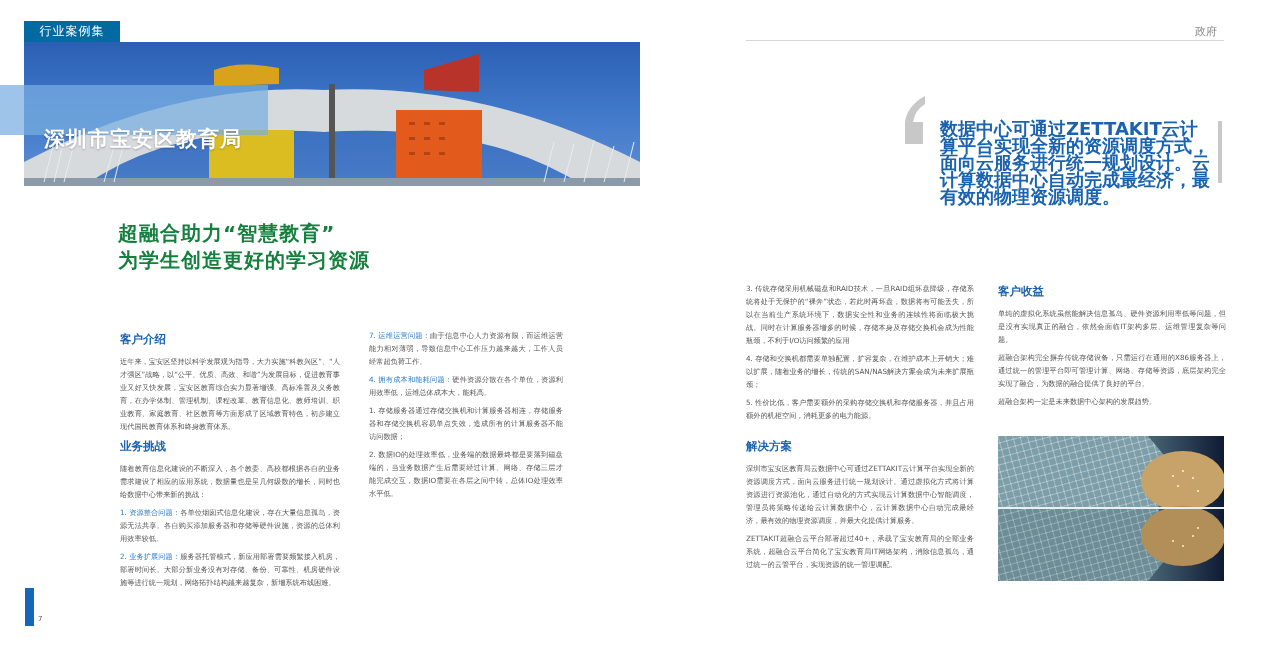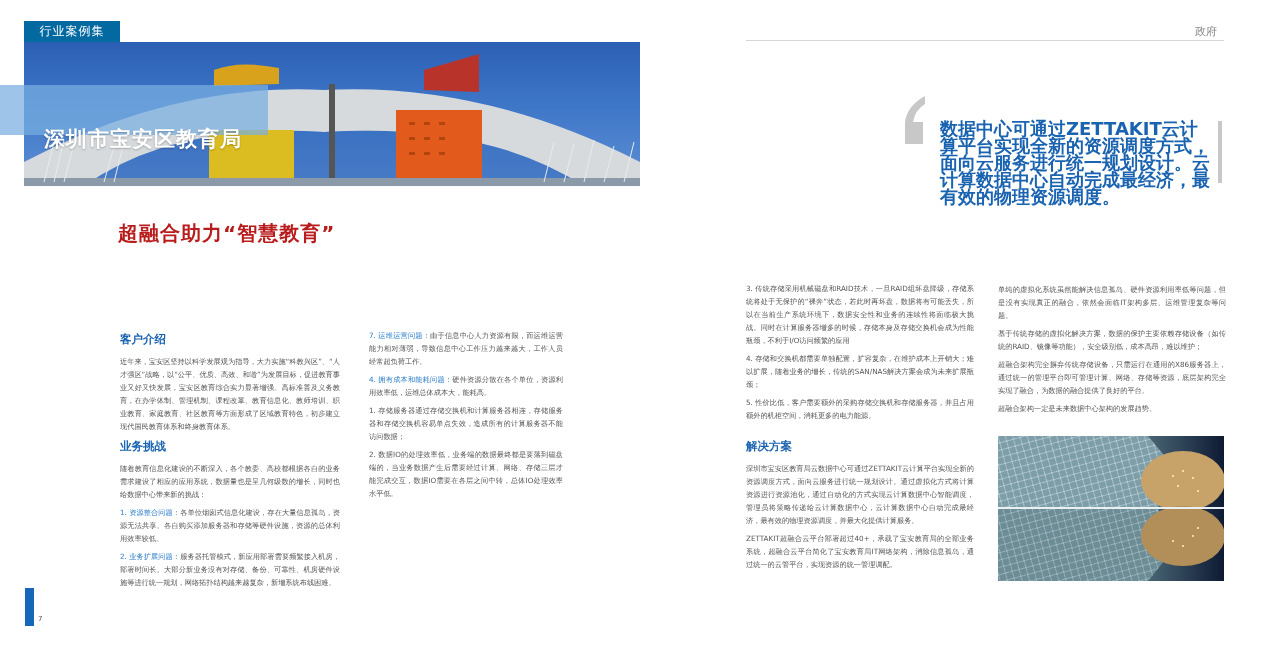--- a/index.html
+++ b/index.html
@@ -4,21 +4,21 @@
 <style>
   html,body{margin:0;padding:0;}
   body{width:1280px;height:647px;background:#fff;position:relative;overflow:hidden;font-family:"DejaVu Sans","Liberation Sans",sans-serif;color:#555;}
   .abs{position:absolute;}
   
   .category-tag{left:24px;top:21px;width:96px;height:21px;background:#0369a1;color:#fff;font-size:12px;line-height:21px;text-align:center;letter-spacing:1px;}
   .hero{left:24px;top:42px;width:616px;height:144px;overflow:hidden;background:linear-gradient(180deg,#2b5fb4 0%,#3f77c8 45%,#5d8fd4 100%);}
   .hero svg{position:absolute;left:0;top:0;}
   .hero-title-band{left:0;top:85px;width:268px;height:50px;background:rgba(120,175,225,0.72);}
   .hero-title{left:44px;top:97px;color:#fff;font-size:21px;font-weight:bold;letter-spacing:1px;white-space:nowrap;text-shadow:0 1px 2px rgba(0,0,0,0.25);margin-top:28px;}
-  .headline{left:118px;top:220px;color:#b91c1c;font-size:20px;font-weight:bold;line-height:27px;letter-spacing:1px;}
+  .headline{left:118px;top:220px;color:#15803d;font-size:20px;font-weight:bold;line-height:27px;letter-spacing:1px;}
   .col{font-size:7.2px;line-height:13px;color:#555;text-align:justify;}
   .col p{margin:0 0 5px 0;}
   .sec-h{color:#1a63b0;font-size:11.5px;font-weight:bold;margin:0 0 8px 0;line-height:16px;}
   .hl{color:#2a7cc8;}
   .col1{left:120px;top:331px;width:220px;}
   .col2{left:369px;top:329px;width:194px;}
   .page-bar{left:25px;top:588px;width:9px;height:38px;background:#1767b8;}
   .page-num{left:38px;top:615px;font-size:7px;color:#555;}
   
   .gov-label{left:1195px;top:24px;font-size:11px;color:#888;}
@@ -78,20 +78,21 @@
       <line x1="580" y1="140" x2="590" y2="104"></line>
         <line x1="600" y1="140" x2="610" y2="100"></line>
     </g>
   </svg>
 </div>
 <div class="abs hero-title-band"></div>
 <div class="abs hero-title">深圳市宝安区教育局</div>
 
 <div class="abs headline">
   <div>超融合助力“智慧教育”</div>
+  <div>为学生创造更好的学习资源</div>
 </div>
 
 <div class="abs col col1">
   <div class="sec-h">客户介绍</div>
   <p>近年来，宝安区坚持以科学发展观为指导，大力实施“科教兴区”、“人才强区”战略，以“公平、优质、高效、和谐”为发展目标，促进教育事业又好又快发展，宝安区教育综合实力显著增强。高标准普及义务教育，在办学体制、管理机制、课程改革、教育信息化、教师培训、职业教育、家庭教育、社区教育等方面形成了区域教育特色，初步建立现代国民教育体系和终身教育体系。</p>
   <div class="sec-h" style="margin-top:4px;">业务挑战</div>
   <p>随着教育信息化建设的不断深入，各个教委、高校都根据各自的业务需求建设了相应的应用系统，数据量也是呈几何级数的增长，同时也给数据中心带来新的挑战：</p>
   <p><span class="hl">1. 资源整合问题：</span><span>各单位烟囱式信息化建设，存在大量信息孤岛，资源无法共享。各自购买添加服务器和存储等硬件设施，资源的总体利用效率较低。</span></p>
   <p><span class="hl">2. 业务扩展问题：</span><span>服务器托管模式，新应用部署需要频繁接入机房，部署时间长。大部分新业务没有对存储、备份、可靠性、机房硬件设施等进行统一规划，网络拓扑结构越来越复杂，新增系统布线困难。</span></p>
 </div>
@@ -118,22 +119,22 @@
 <div class="abs col col3">
   <p>3. 传统存储采用机械磁盘和RAID技术，一旦RAID组坏盘降级，存储系统将处于无保护的“裸奔”状态，若此时再坏盘，数据将有可能丢失，所以在当前生产系统环境下，数据安全性和业务的连续性将面临极大挑战。同时在计算服务器增多的时候，存储本身及存储交换机会成为性能瓶颈，不利于I/O访问频繁的应用</p>
   <p>4. 存储和交换机都需要单独配置，扩容复杂，在维护成本上开销大；难以扩展，随着业务的增长，传统的SAN/NAS解决方案会成为未来扩展瓶颈；</p>
   <p>5. 性价比低，客户需要额外的采购存储交换机和存储服务器，并且占用额外的机柜空间，消耗更多的电力能源。</p>
   <div class="sec-h" style="margin-top:16px;">解决方案</div>
   <p>深圳市宝安区教育局云数据中心可通过ZETTAKIT云计算平台实现全新的资源调度方式，面向云服务进行统一规划设计。通过虚拟化方式将计算资源进行资源池化，通过自动化的方式实现云计算数据中心智能调度，管理员将策略传递给云计算数据中心，云计算数据中心自动完成最经济，最有效的物理资源调度，并最大化提供计算服务。</p>
   <p>ZETTAKIT超融合云平台部署超过40+，承载了宝安教育局的全部业务系统，超融合云平台简化了宝安教育局IT网络架构，消除信息孤岛，通过统一的云管平台，实现资源的统一管理调配。</p>
 </div>
 
 <div class="abs col col4">
+  <div class="sec-h">客户收益</div>
   <p>单纯的虚拟化系统虽然能解决信息孤岛、硬件资源利用率低等问题，但是没有实现真正的融合，依然会面临IT架构多层、运维管理复杂等问题。</p>
-  <p>基于传统存储的虚拟化解决方案，数据的保护主要依赖存储设备（如传统的RAID、镜像等功能），安全级别低，成本高昂，难以维护；</p>
   <p>超融合架构完全摒弃传统存储设备，只需运行在通用的X86服务器上，通过统一的管理平台即可管理计算、网络、存储等资源，底层架构完全实现了融合，为数据的融合提供了良好的平台。</p>
   <p>超融合架构一定是未来数据中心架构的发展趋势。</p>
 </div>
 
 <div class="abs building">
   <svg width="226" height="145" viewBox="0 0 226 145">
     <defs>
       <pattern id="lattice" width="10" height="10" patternUnits="userSpaceOnUse" patternTransform="rotate(30)">
         <path d="M0 0 L10 10 M10 0 L0 10" stroke="#d9e6ea" stroke-width="0.8"></path>
       </pattern>

